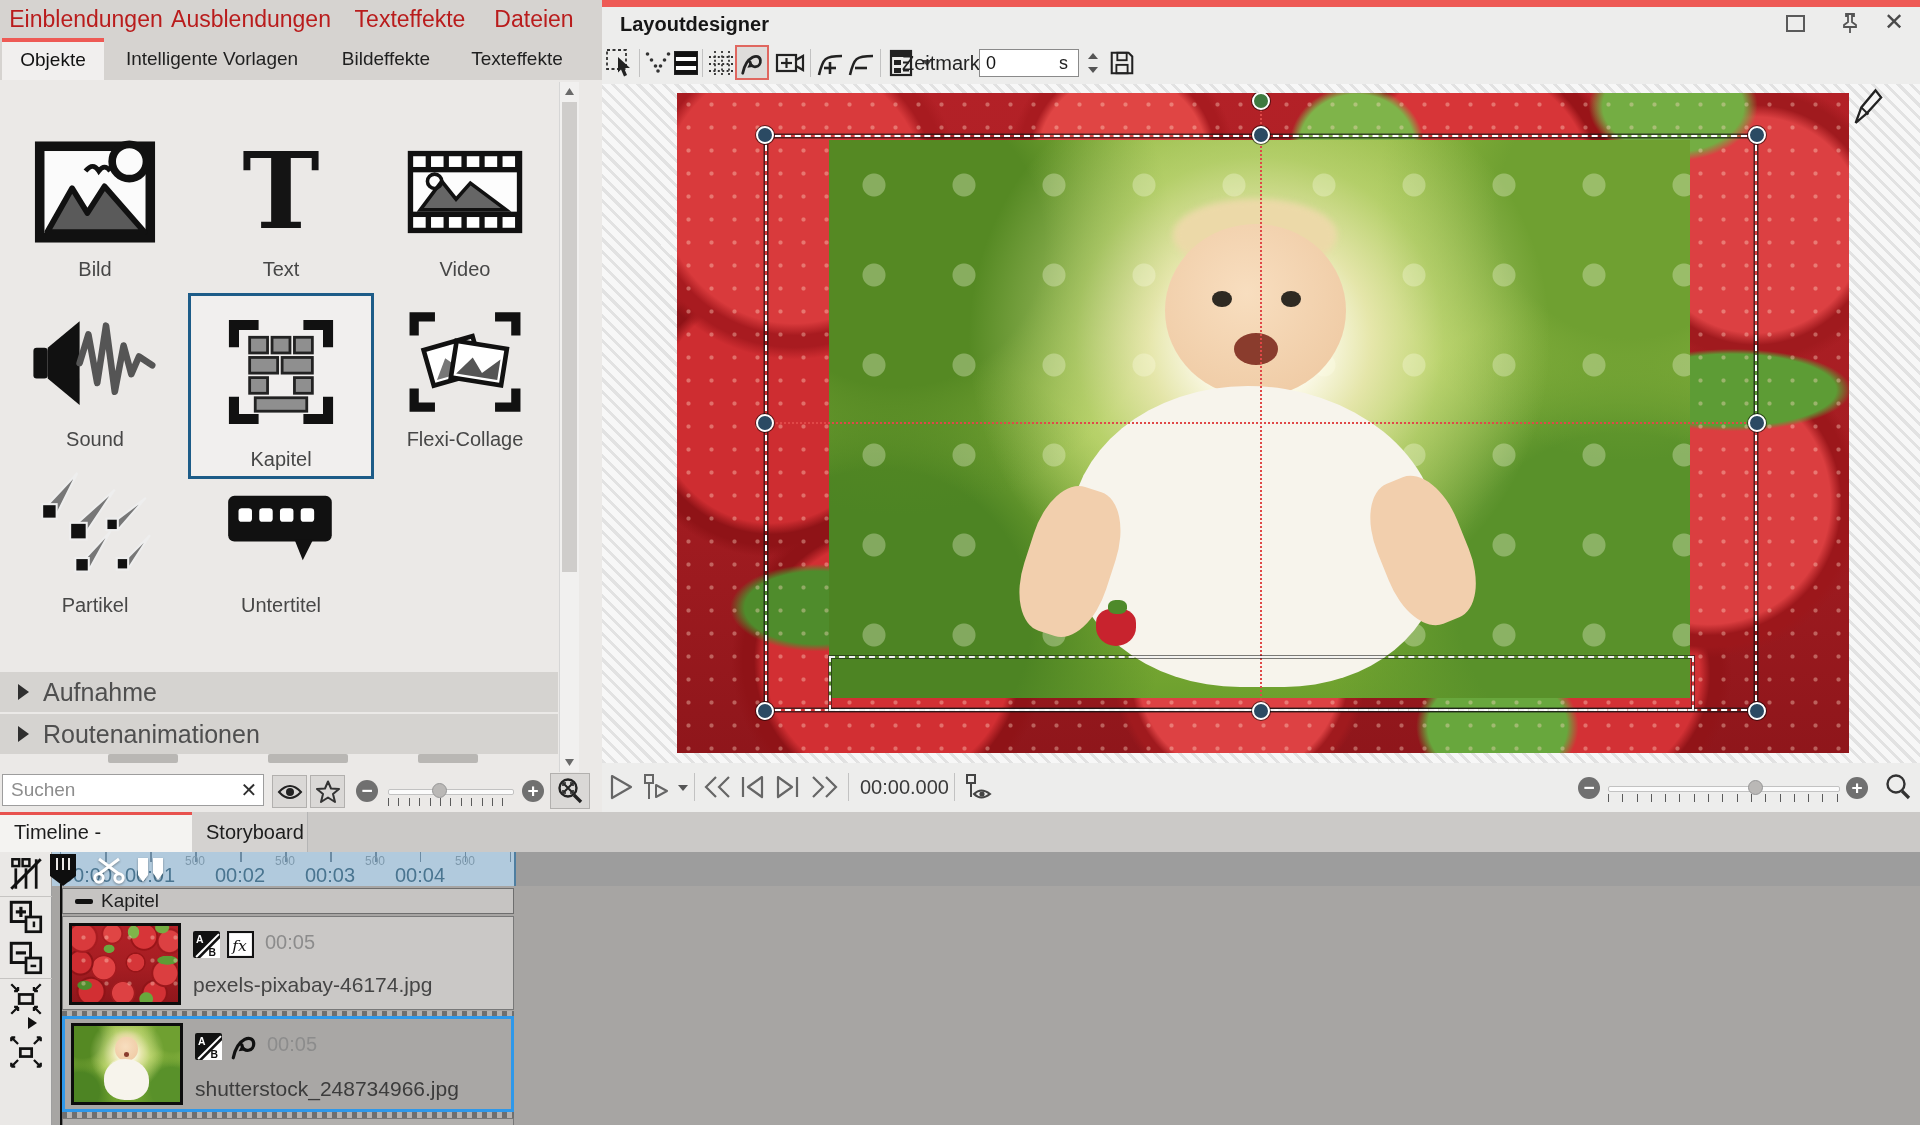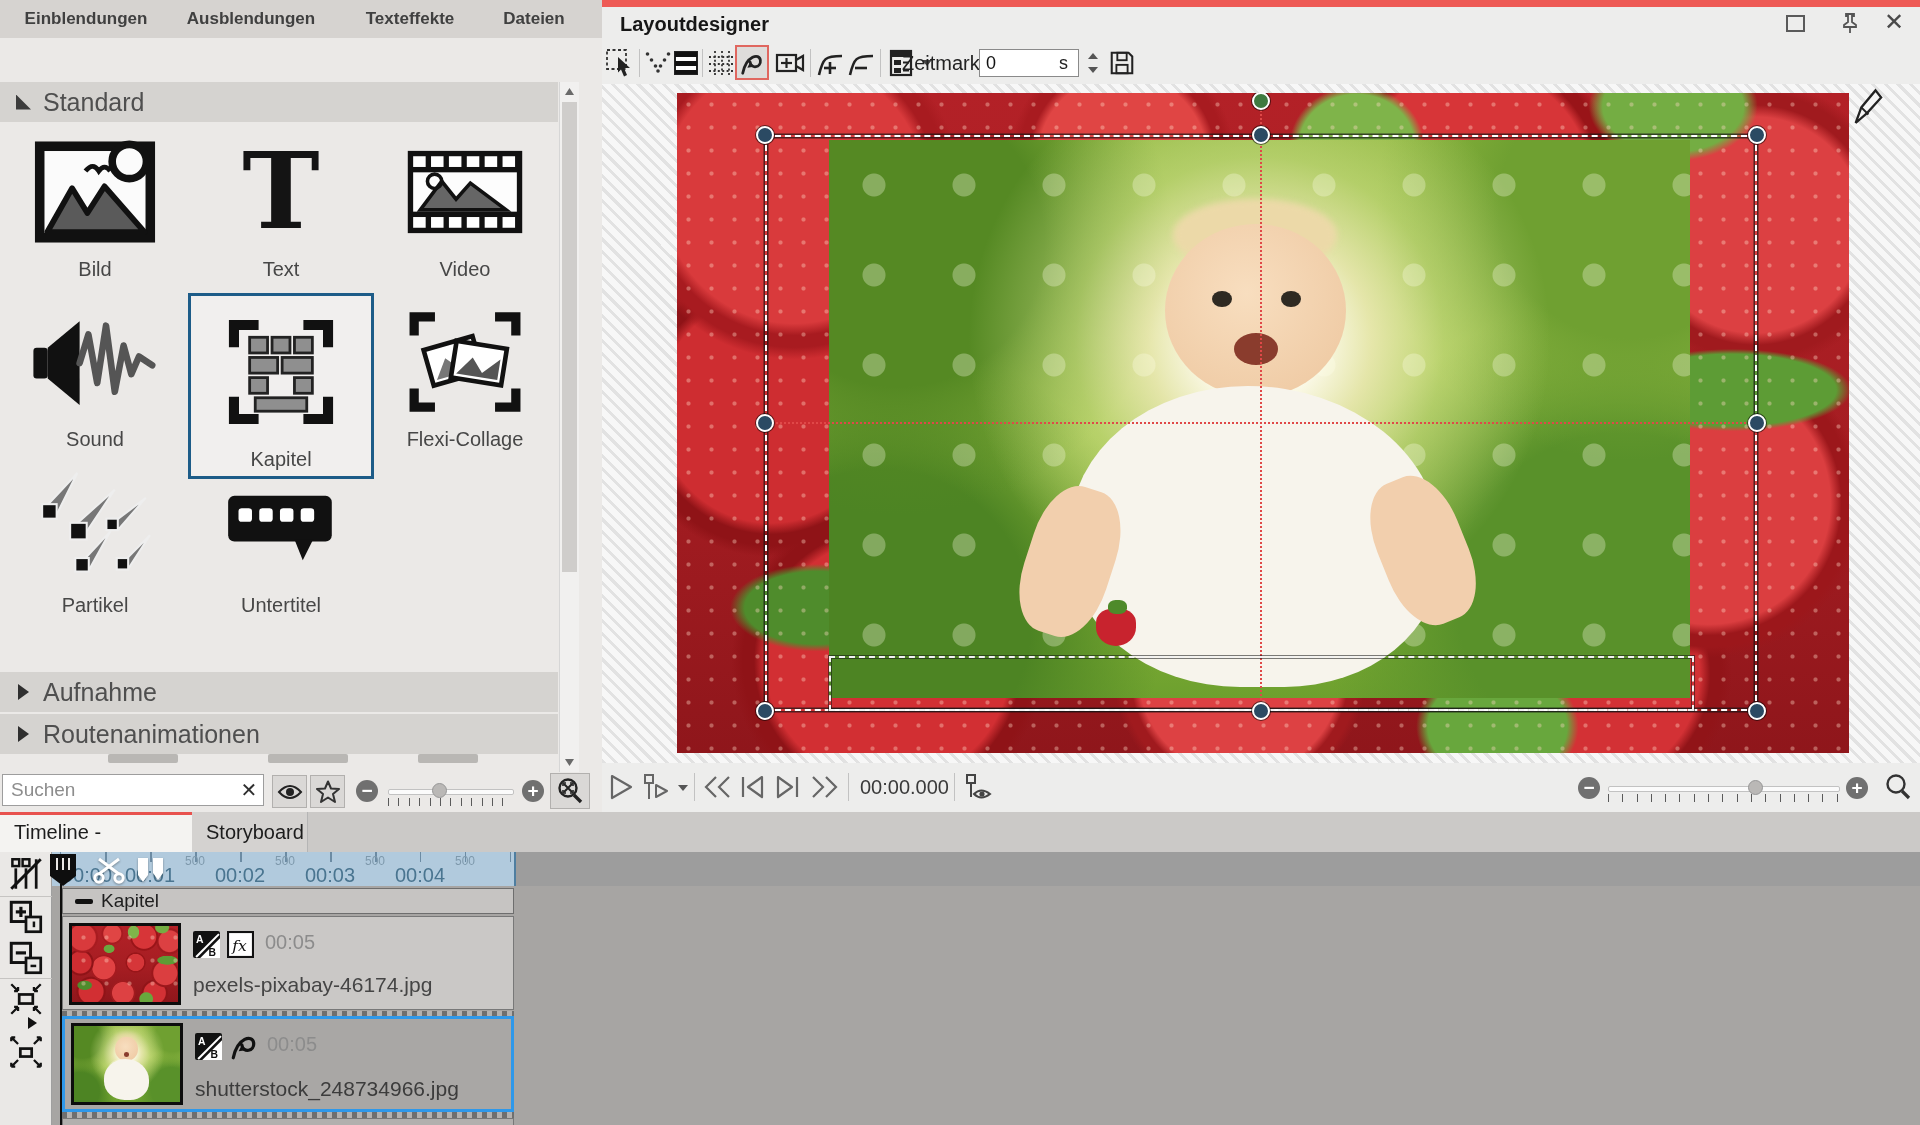--- a/index.html
+++ b/index.html
@@ -3,21 +3,21 @@
 <meta charset="utf-8">
 <style>
   html,body{margin:0;padding:0;background:#888;}
   .app{position:relative;width:1920px;height:1125px;overflow:hidden;background:#ebe9e7;
        font-family:"Liberation Sans",sans-serif;-webkit-font-smoothing:antialiased;}
   .abs{position:absolute;}
   
   .lp{position:absolute;left:0;top:0;width:602px;height:812px;background:#ebe9e7;}
   .trow1{position:absolute;left:0;top:0;width:602px;height:38px;background:#d6d3d0;}
   .trow2{position:absolute;left:0;top:38px;width:602px;height:42px;background:#d6d3d0;}
-  .tab1{position:absolute;top:0;height:38px;line-height:38px;font-size:17px;color:#404040;transform:translateX(-50%);padding:0 8px;cursor:default;font-weight:bold;}
+  .tab1{position:absolute;top:0;height:38px;line-height:38px;font-size:23px;color:#b91c1c;transform:translateX(-50%);padding:0 8px;cursor:default;}
   .tab2{position:absolute;top:0;height:42px;line-height:42px;font-size:19px;color:#1f1f1f;transform:translateX(-50%);padding:0 8px;}
   .tab2active{position:absolute;left:2px;top:0;width:102px;height:42px;background:#f1efee;
       border-top:4px solid #ee5a55;box-sizing:border-box;text-align:center;line-height:36px;font-size:19px;color:#111;}
   .sect{position:absolute;left:0;width:558px;height:40px;background:#d5d3d0;display:flex;align-items:center;color:#4f4f4f;font-size:25px;}
   .tri-open{width:15px;height:15px;background:#3c3c3c;clip-path:polygon(0 0,100% 100%,0 100%);margin:0 12px 0 16px;}
   .tri-closed{width:11px;height:16px;background:#2f2f2f;clip-path:polygon(0 0,100% 50%,0 100%);margin:0 14px 0 18px;}
   .tile{position:absolute;width:186px;display:flex;flex-direction:column;align-items:center;}
   .ticon{flex:1;display:flex;align-items:center;justify-content:center;width:100%;}
   .tlabel{height:28px;font-size:20px;color:#474747;}
   .tile-sel{border:3px solid #1d5c88;background:#f1efee;box-sizing:border-box;}
@@ -148,25 +148,27 @@
 
 <div class="app">
 
   <div class="lp">
     <div class="trow1">
       <div class="tab1" style="left:86px">Einblendungen</div>
       <div class="tab1" style="left:251px">Ausblendungen</div>
       <div class="tab1" style="left:410px">Texteffekte</div>
       <div class="tab1" style="left:534px">Dateien</div>
     </div>
-
-    <div class="sect" style="top:82px">
-      <span class="tri-open"></span>
-      <span>Standard</span>
-    </div>
+    <div class="trow2">
+      <div class="tab2active">Objekte</div>
+      <div class="tab2" style="left:212px">Intelligente Vorlagen</div>
+      <div class="tab2" style="left:386px">Bildeffekte</div>
+      <div class="tab2" style="left:517px">Texteffekte</div>
+    </div>
+
 
     <div class="tile" style="left:2px;top:126px;height:160px">
       <div class="ticon">
         <svg width="122" height="104" viewBox="0 0 64 54">
           <rect x="3" y="3" width="58" height="48" fill="#fbfbfb" stroke="#111" stroke-width="5"></rect>
           <circle cx="50" cy="11" r="9" fill="#fbfbfb" stroke="#111" stroke-width="4"></circle>
           <path d="M7 48 L20 25 L28 38 L37 24 L58 48 Z" fill="#5a5a5a" stroke="#111" stroke-width="3" stroke-linejoin="round"></path>
           <path d="M27 16 q4 -5 7 0 q3 -4 6 0" fill="none" stroke="#111" stroke-width="2.5"></path>
         </svg>
       </div>

